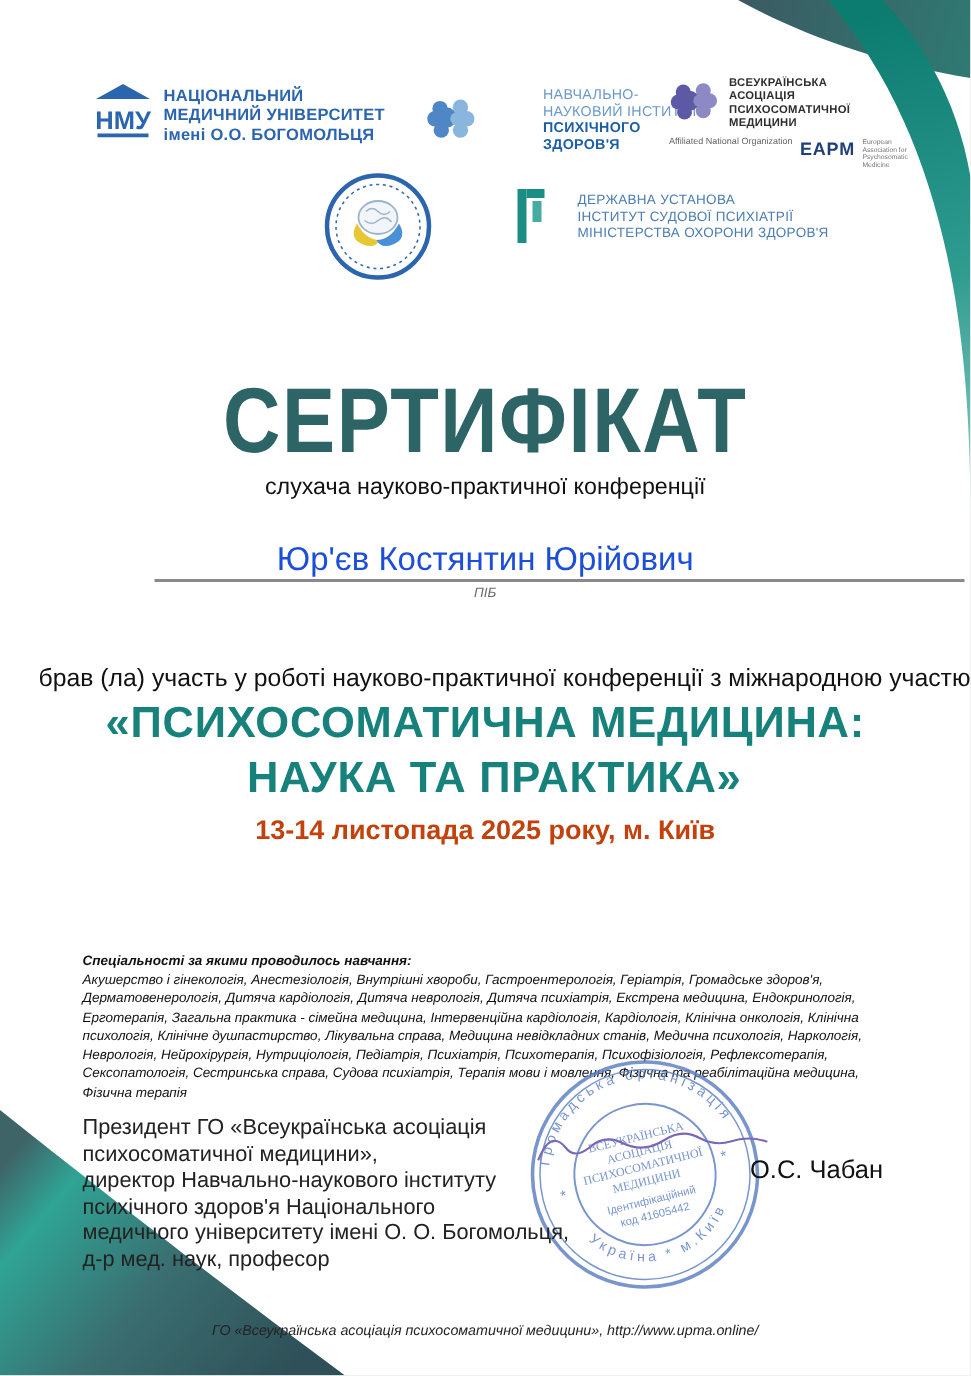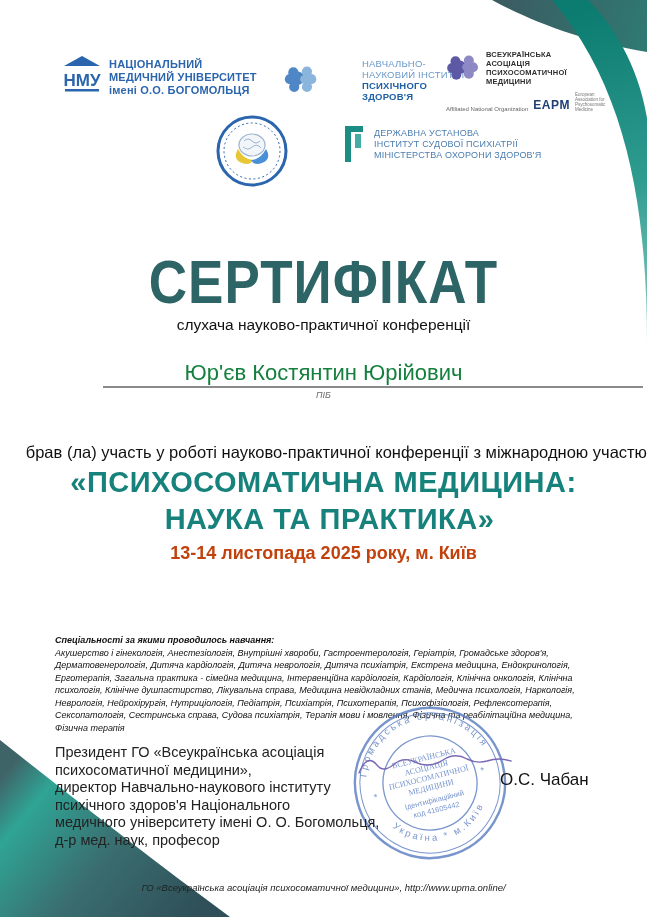--- a/index.html
+++ b/index.html
@@ -8,32 +8,32 @@
   .abs{position:absolute;}
   .deco-svg{position:absolute;inset:0;width:647px;height:917px;pointer-events:none;}
 
   
   .logo-row{position:absolute;display:flex;align-items:center;gap:8px;}
   .nmu-text{font-size:11px;font-weight:bold;color:#2b65ad;line-height:13px;letter-spacing:.2px;}
   .inst-text{font-size:9.5px;line-height:11px;letter-spacing:.2px;}
   .inst-reg{color:#6a99c9;}
   .inst-bold{color:#1d5fa5;font-weight:bold;}
   .assoc-text{font-size:7.5px;font-weight:bold;color:#2e2e2e;line-height:9px;letter-spacing:.2px;}
-  .affil-row{position:absolute;display:flex;align-items:flex-end;gap:5px;}
+  .affil-row{position:absolute;display:flex;align-items:flex-start;gap:5px;}
   .affil-label{font-size:6px;color:#666;}
   .eapm{font-size:12px;font-weight:bold;color:#1e3f77;letter-spacing:.5px;}
   .eapm-desc{font-size:4.5px;color:#777;width:34px;line-height:5px;}
   .forensic-text{font-size:9px;color:#4c7db0;line-height:11px;letter-spacing:.2px;}
 
   
   .title{position:absolute;left:0;right:0;top:246px;text-align:center;
          font-size:52px;font-weight:bold;color:#2d6466;letter-spacing:1px;
          transform:scale(1.02,1.18);transform-origin:center top;}
   .subtitle{position:absolute;left:0;right:0;text-align:center;font-size:15.5px;color:#111;}
-  .name{position:absolute;left:0;right:0;top:360px;text-align:center;font-size:22px;color:#15803d;}
+  .name{position:absolute;left:0;right:0;top:360px;text-align:center;font-size:22px;color:#1d4ed8;}
   .name-line{position:absolute;left:103px;top:386px;width:540px;height:1.5px;background:#8a8a8a;}
   .pib{position:absolute;left:0;right:0;top:390px;text-align:center;font-size:9px;font-style:italic;color:#6b6b6b;}
   .participation{position:absolute;left:0;right:0;top:443px;text-align:right;font-size:16.5px;color:#111;}
   .conf{position:absolute;left:0;right:0;text-align:center;font-size:29px;font-weight:bold;color:#17827b;letter-spacing:.5px;}
   .date{position:absolute;left:0;right:0;top:543px;text-align:center;font-size:18px;font-weight:bold;color:#c2410c;}
 
   .specialties{position:absolute;left:55px;top:634px;width:552px;font-size:9px;font-style:italic;color:#111;line-height:12.5px;}
   .spec-head{font-weight:bold;}
 
   .sig-block{position:absolute;left:55px;top:744px;font-size:14.5px;line-height:17.5px;color:#222;}
@@ -139,21 +139,21 @@
 
   <svg class="abs" style="left:216px;top:115px;" width="72" height="72" viewBox="0 0 72 72">
     <circle cx="36" cy="36" r="34" fill="#ffffff" stroke="#2b65ad" stroke-width="3"></circle>
     <circle cx="36" cy="36" r="28" fill="none" stroke="#2b65ad" stroke-width="1" stroke-dasharray="2,2.5"></circle>
     <ellipse cx="36" cy="30" rx="13" ry="11" fill="#f2f6fb" stroke="#9db3cd" stroke-width="1.2"></ellipse>
     <path d="M28,26 q4,-4 8,0 q4,4 8,0 M27,32 q5,4 9,0 q5,-4 9,1" fill="none" stroke="#9db3cd" stroke-width="1"></path>
     <path d="M22,34 q-6,10 4,14 q8,3 11,-3 q-9,0 -15,-11z" fill="#e7c733"></path>
     <path d="M50,34 q6,10 -4,14 q-8,3 -11,-3 q9,0 15,-11z" fill="#4a90d9"></path>
   </svg>
 
-  <div class="logo-row" style="left:344px;top:124px;gap:10px;">
+  <div class="logo-row" style="left:344px;top:124px;gap:21px;">
     <svg width="20" height="40" viewBox="0 0 20 40">
       <rect x="1" y="2" width="6" height="36" fill="#1b8d85"></rect>
       <rect x="7" y="2" width="12" height="6" fill="#1b8d85"></rect>
       <rect x="11" y="10" width="6" height="14" fill="#45aca3"></rect>
     </svg>
     <div class="forensic-text">
       <div>ДЕРЖАВНА УСТАНОВА</div>
       <div>ІНСТИТУТ СУДОВОЇ ПСИХІАТРІЇ</div>
       <div>МІНІСТЕРСТВА ОХОРОНИ ЗДОРОВ'Я</div>
     </div>

